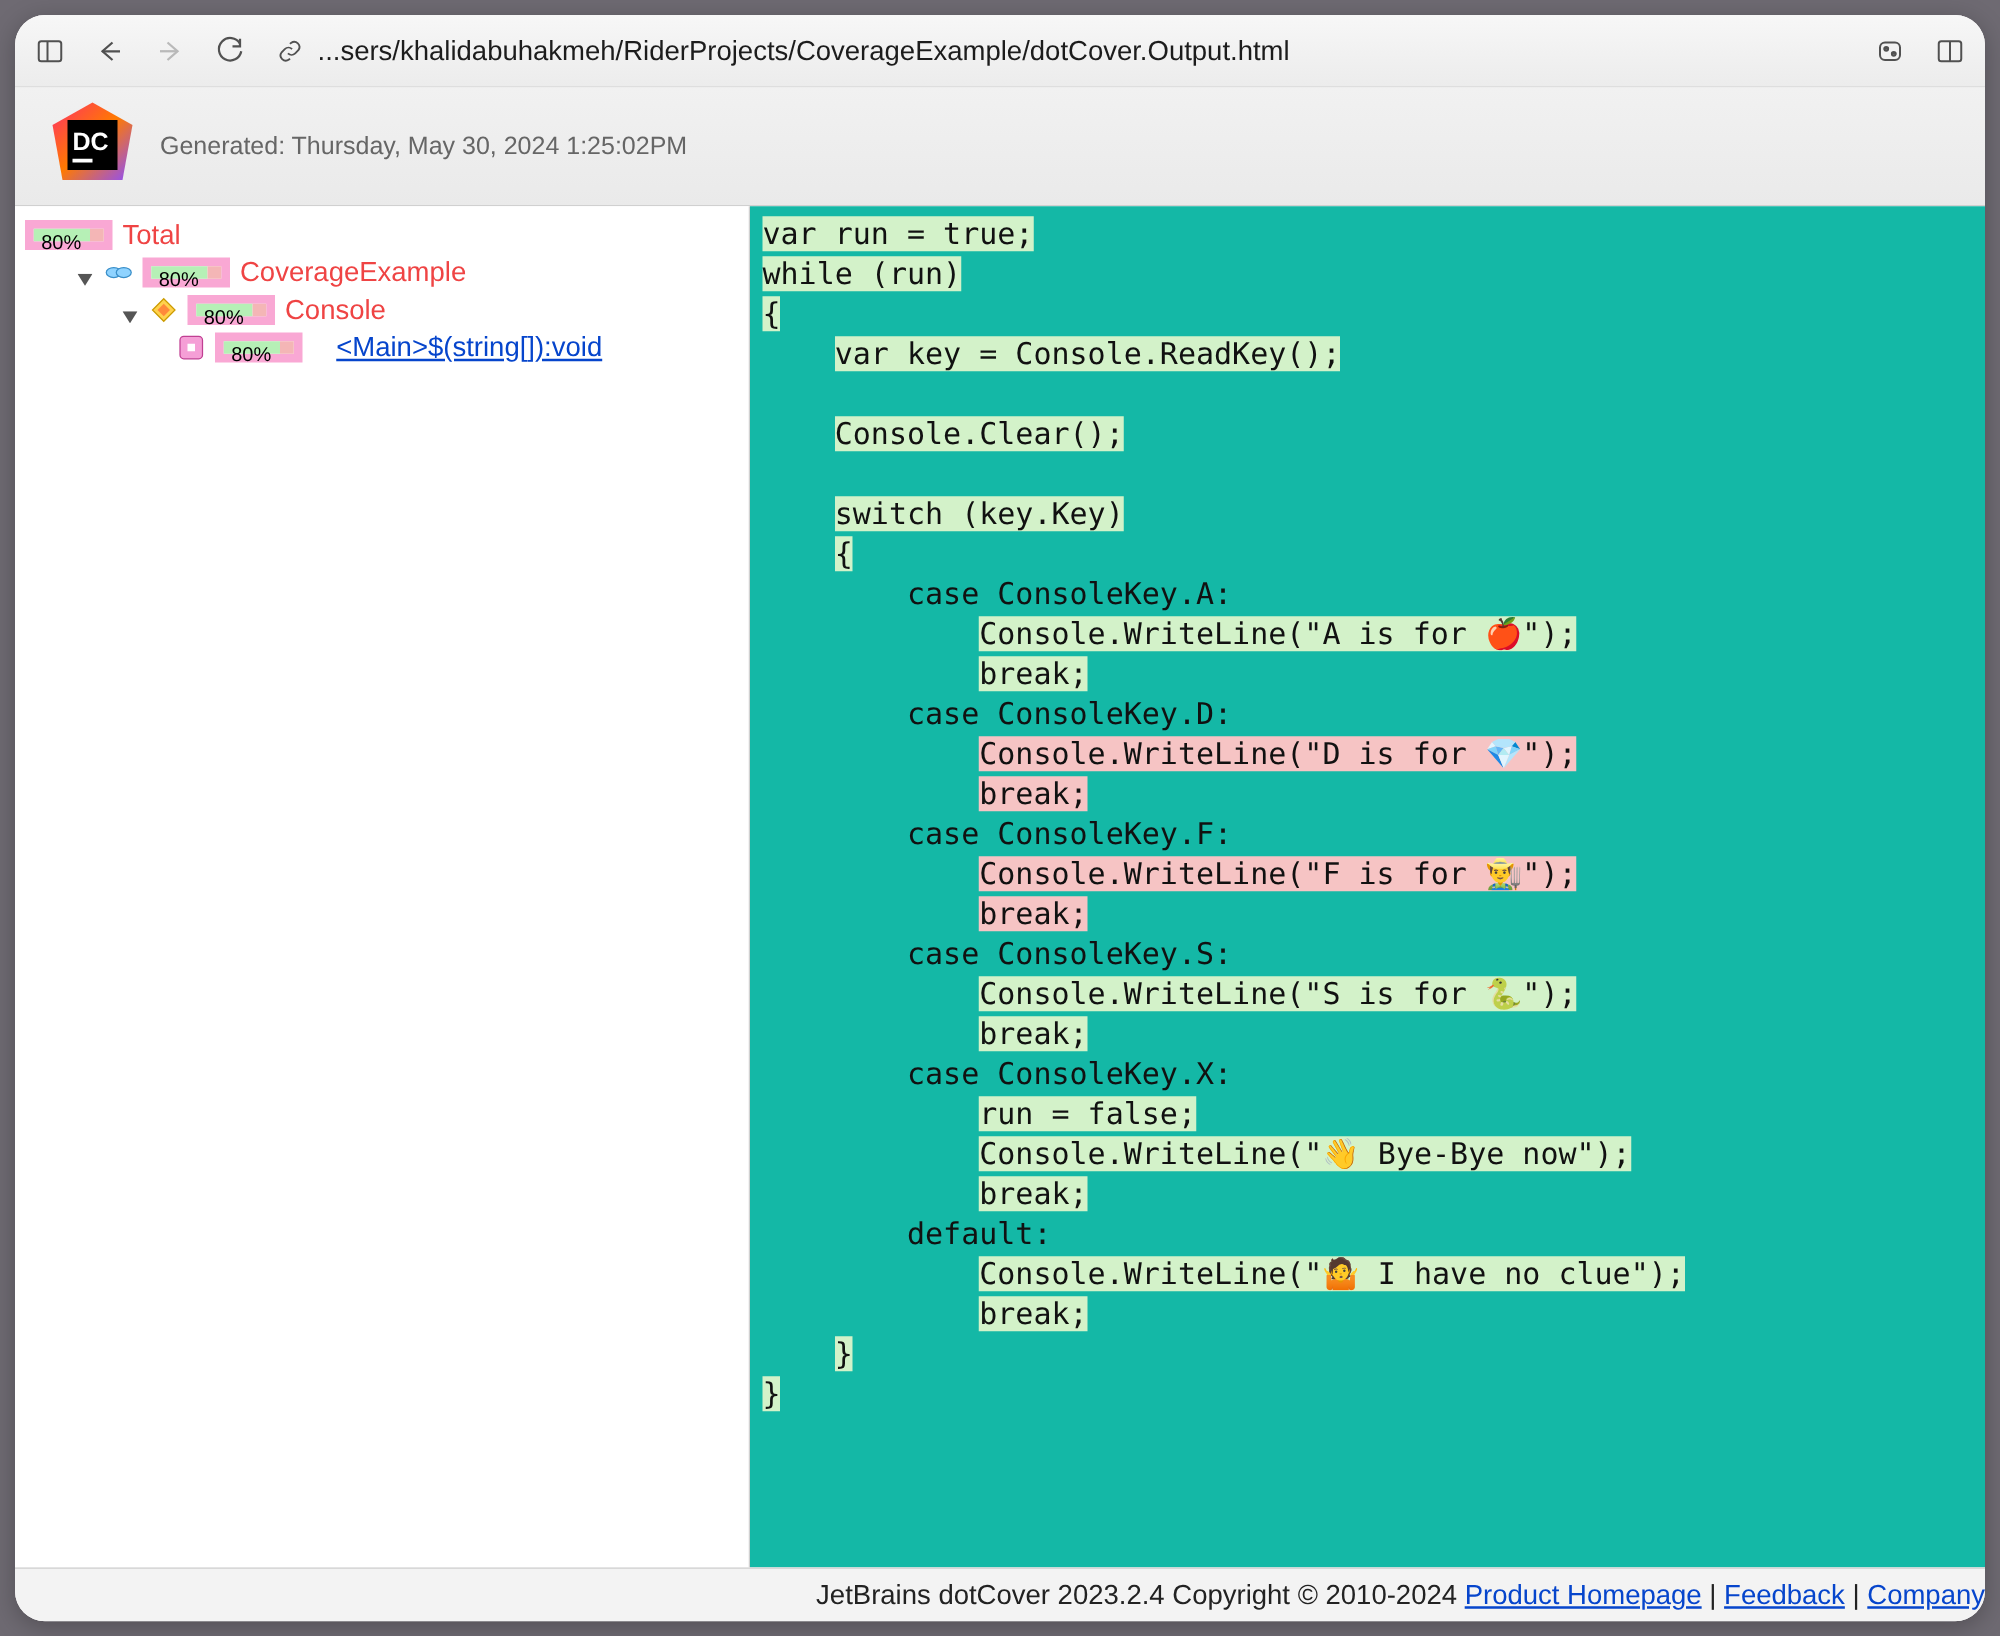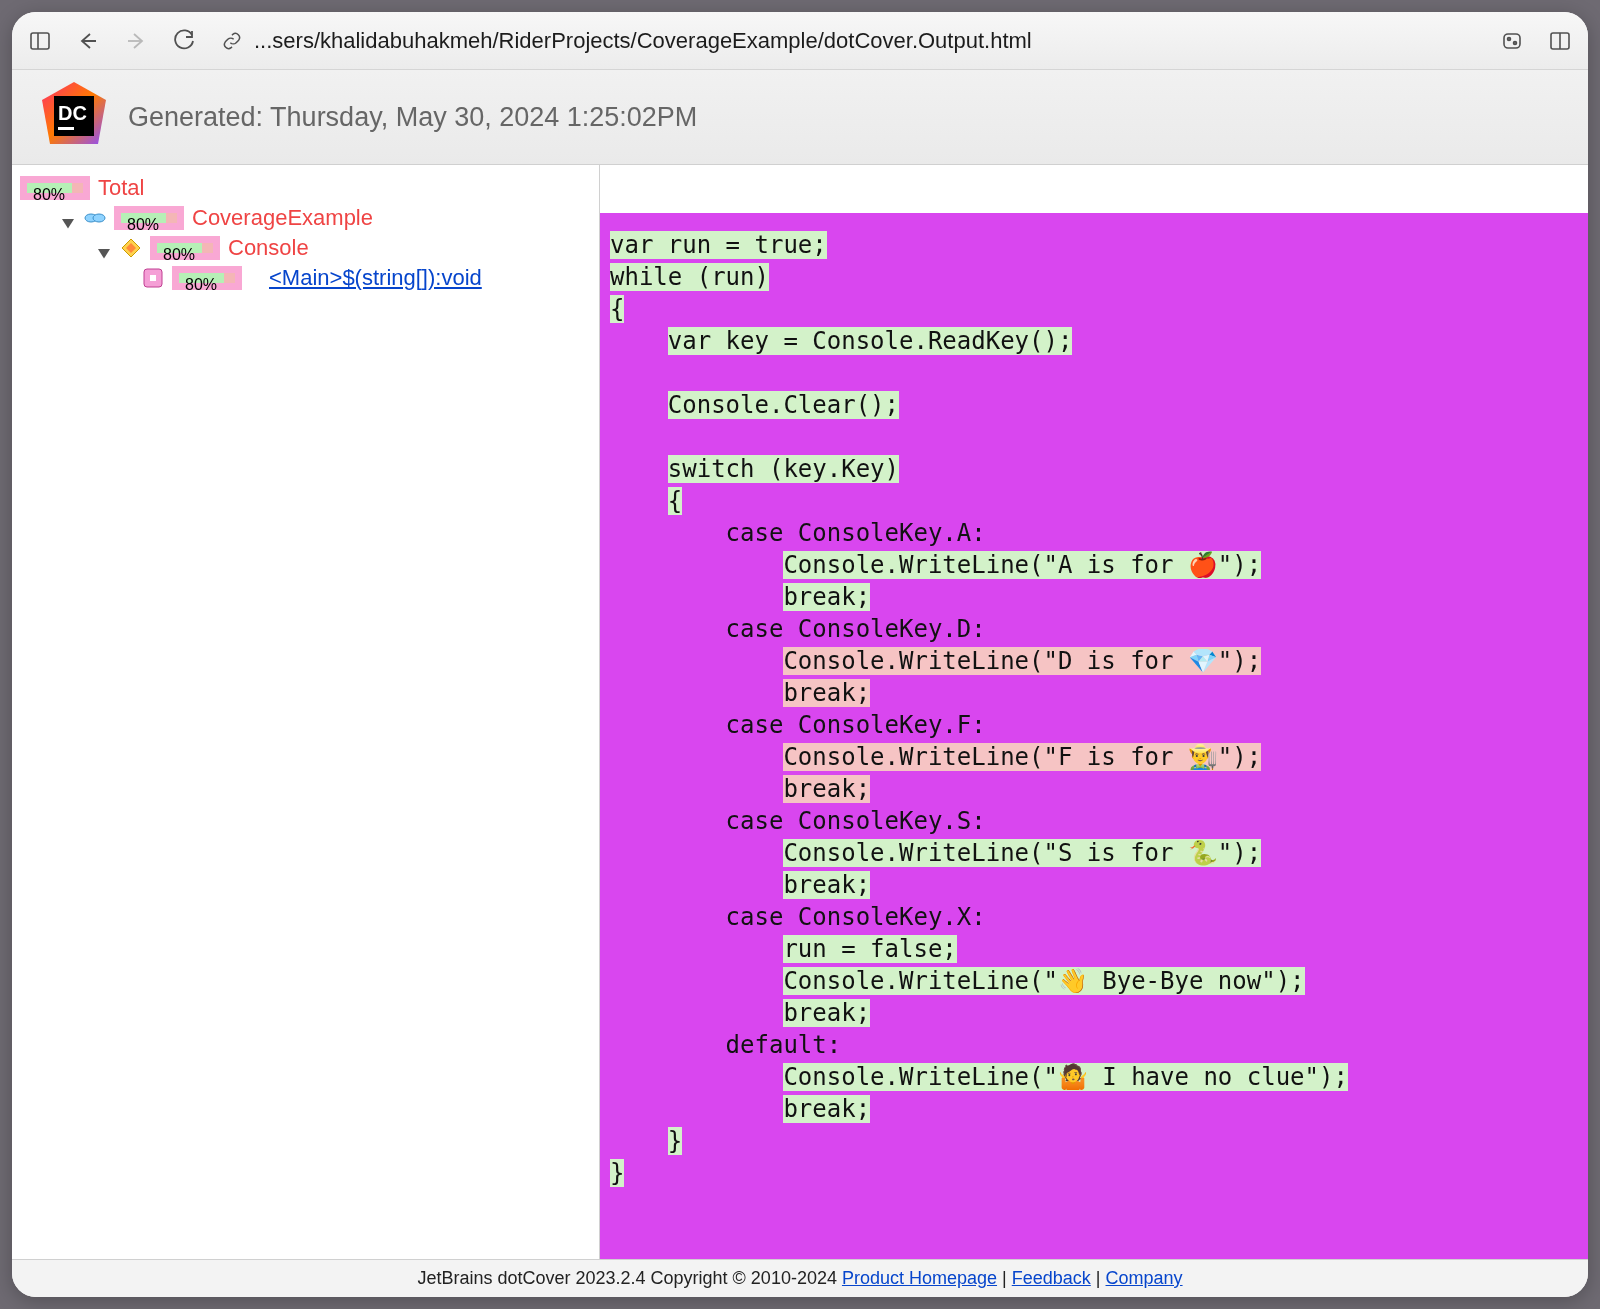--- a/index.html
+++ b/index.html
@@ -58,21 +58,21 @@
     .logo {
       width: 72px; height: 72px;
       display:flex; align-items:center; justify-content:flex-start;
     }
     .title-block h1 {
       font-size: 28px;
       font-weight: 700;
       color: #333;
     }
     .title-block .subtitle {
-      font-size: 27px;
+      font-size: 20px;
       color: #666;
       margin-top: 2px;
     }
     
     .content {
       flex:1;
       display:flex;
       min-height:0;
     }
     .tree-panel {
@@ -123,41 +123,40 @@
       background:#f4b6b6;
       z-index:0;
     }
     .badge span { position:relative; z-index:1; }
     .tree-label { color:#ef4444; }
     .tree-link { color:#0645cc; text-decoration: underline; cursor:pointer;margin-left:19px; }
     .node-icon { width:22px; height:22px; display:inline-flex; align-items:center; justify-content:center; }
     
     .code-panel {
       flex:1;
-      background:#d946ef;
+      background:#14b8a6;
       overflow:auto;
-      padding: 16px 10px;
-      margin-top: 48px;
+      padding: 6px 10px;
     }
     .code {
       font-family: ui-monospace, "SF Mono", Menlo, Consolas, monospace;
       font-size: 24px;
       line-height: 32px;
       white-space: pre;
       color:#111;
     }
     .hl-g { background:#d3f2c9; }
     .hl-r { background:#f6c4c4; }
     
     .footer {
       background:#f3f3f3;
       border-top:1px solid #d0d0d0;
       padding: 8px 0;
-      text-align:center;
-      font-size: 18px;
+      text-align:right;
+      font-size: 22px;
       color:#222;
     }
     .footer a { color:#0645cc; text-decoration: underline; }
   </style>
 </head>
 <body>
 
 <div class="window">
 
   <div class="toolbar">

